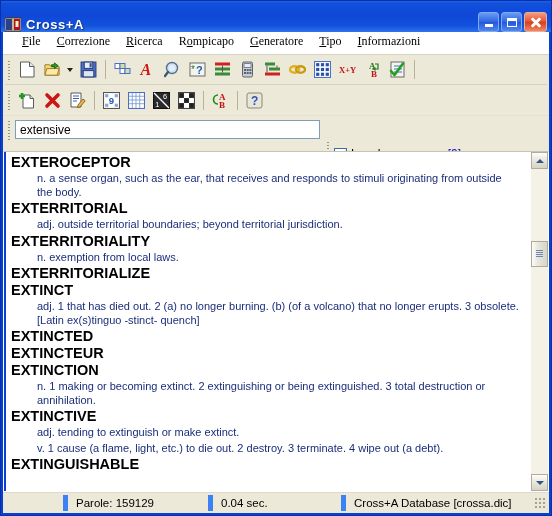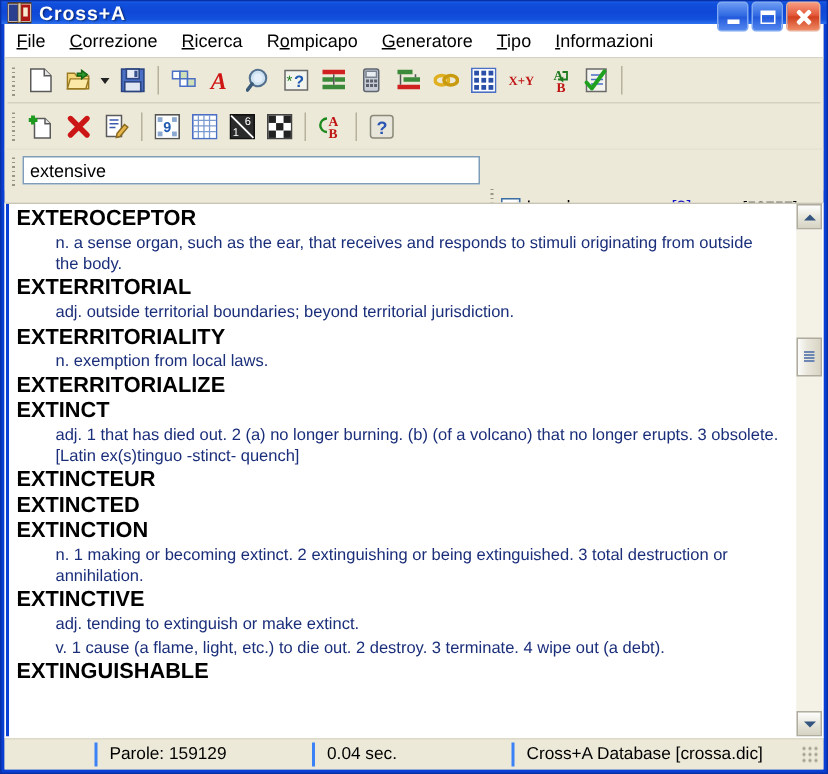--- a/index.html
+++ b/index.html
@@ -16,23 +16,23 @@
     width: 552px; height: 516px;
     box-sizing: border-box;
     background: #0a3fd4;
     border: 1px solid #0831a8;
     display: flex; flex-direction: column;
     position: relative;
   }
 
   
   .titlebar {
-    height: 15px;
+    height: 31px;
     background: linear-gradient(180deg,#1e62e8 0%,#1050dc 8%,#0f47d6 45%,#1252dd 80%,#2f72ee 100%);
-    display: flex; align-items: flex-start;
+    display: flex; align-items: flex-end;
     padding: 0 2px 0 4px;
     flex: 0 0 auto;
     position: relative;
   }
   .app-icon {
     width: 16px; height: 15px;
     margin-right: 5px;
     position: relative;
     flex: 0 0 auto;
   }
@@ -84,24 +84,25 @@
     background: #ece9d8;
     display: flex; flex-direction: column;
     margin: 0 2px 2px 2px;
     overflow: hidden;
   }
 
   
   .menubar {
     background: #ffffff;
     height: 22px;
-    display: flex; align-items: center;
-    padding-left: 0;
+    display: flex; 
+    padding-left: 11px;
     flex: 0 0 auto;
     border-bottom: 1px solid #d7d3c4;
+    font-family: Liberation Serif, serif;
   }
   .menu-item {
     font-size: 12px; color: #000;
     padding: 2px 8px;
     cursor: default;
     white-space: nowrap;
   }
   .menu-item span.u { text-decoration: underline; }
 
   
@@ -292,21 +293,21 @@
     display: flex; align-items: center;
     flex: 0 0 auto;
     font-size: 11.5px;
     color: #000;
     border-top: 1px solid #dedac9;
   }
   .st-cell {
     height: 16px;
     display: flex; align-items: center;
     padding-left: 8px;
-    border-left: 2px solid #3b82f6;
+    border-left: 5px solid #3b82f6;
     white-space: nowrap;
     box-sizing: border-box;
   }
   .st-spacer { width: 60px; flex: 0 0 auto; }
   .st-grip {
     margin-left: auto; margin-right: 3px;
     width: 12px; height: 12px;
     background-image:
       radial-gradient(circle, #9a9684 35%, transparent 40%);
     background-size: 4px 4px;
@@ -616,22 +617,22 @@
       <div class="content" id="entries-container">
           <div class="entry-word">EXTEROCEPTOR</div>
           <div class="entry-def">n. a sense organ, such as the ear, that receives and responds to stimuli originating from outside the body.</div>
           <div class="entry-word">EXTERRITORIAL</div>
           <div class="entry-def">adj. outside territorial boundaries; beyond territorial jurisdiction.</div>
           <div class="entry-word">EXTERRITORIALITY</div>
           <div class="entry-def">n. exemption from local laws.</div>
           <div class="entry-word">EXTERRITORIALIZE</div>
           <div class="entry-word">EXTINCT</div>
           <div class="entry-def">adj. 1 that has died out. 2 (a) no longer burning. (b) (of a volcano) that no longer erupts. 3 obsolete. [Latin ex(s)tinguo -stinct- quench]</div>
+          <div class="entry-word">EXTINCTED</div>
           <div class="entry-word">EXTINCTEUR</div>
-          <div class="entry-word">EXTINCTED</div>
           <div class="entry-word">EXTINCTION</div>
           <div class="entry-def">n. 1 making or becoming extinct. 2 extinguishing or being extinguished. 3 total destruction or annihilation.</div>
           <div class="entry-word">EXTINCTIVE</div>
           <div class="entry-def">adj. tending to extinguish or make extinct.</div>
           <div class="entry-def">v. 1 cause (a flame, light, etc.) to die out. 2 destroy. 3 terminate. 4 wipe out (a debt).</div>
           <div class="entry-word">EXTINGUISHABLE</div>
         </div>
 
       <div class="scrollbar">
         <div class="sb-btn">

